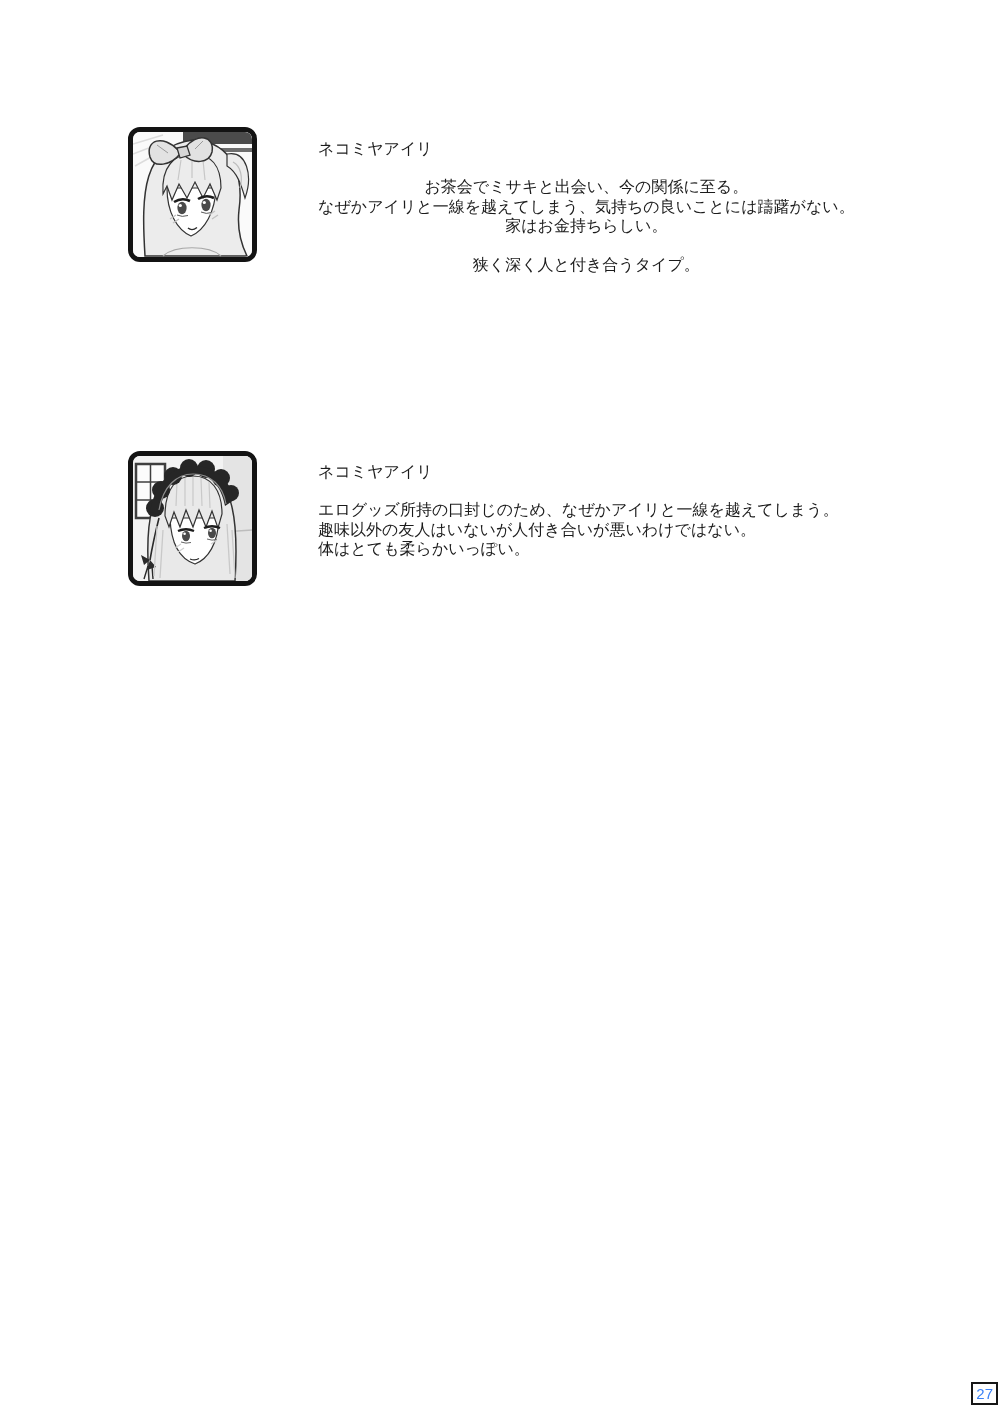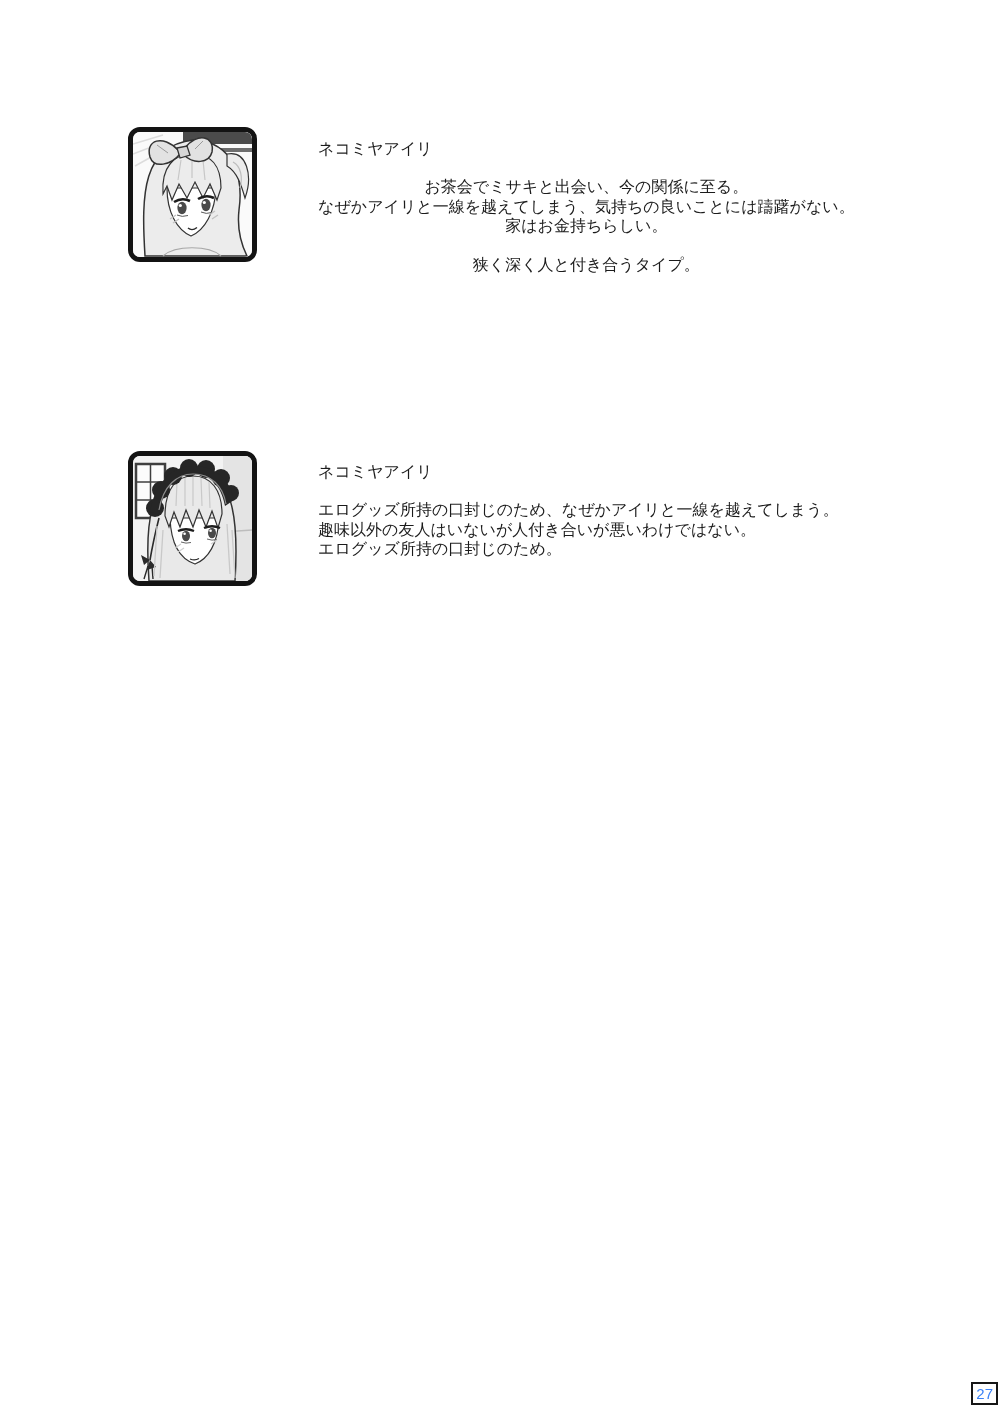--- a/index.html
+++ b/index.html
@@ -174,21 +174,21 @@
         <path d="M15,110 l-4,13 M19,110 l1,13" stroke="#2a2a2a" stroke-width="1.4" fill="none"></path>
 
         <path d="M24,70 L21,120 M30,74 L27,122 M94,68 L97,118 M99,74 L102,122" stroke="#c9c9c9" stroke-width="1.3" fill="none"></path>
       </svg>
     </div>
     <div class="char-text">
       <div class="char-name">ネコミヤアイリ</div>
       <div class="char-desc">
           <div class="line">エログッズ所持の口封じのため、なぜかアイリと一線を越えてしまう。</div>
           <div class="line">趣味以外の友人はいないが人付き合いが悪いわけではない。</div>
-          <div class="line">エログッズ所持の口封じのため。</div>
+          <div class="line">体はとても柔らかいっぽい。</div>
         </div>
     </div>
   </section>
 
   <div class="page-num-box">
     <span>27</span>
   </div>
 
 </div>
 

